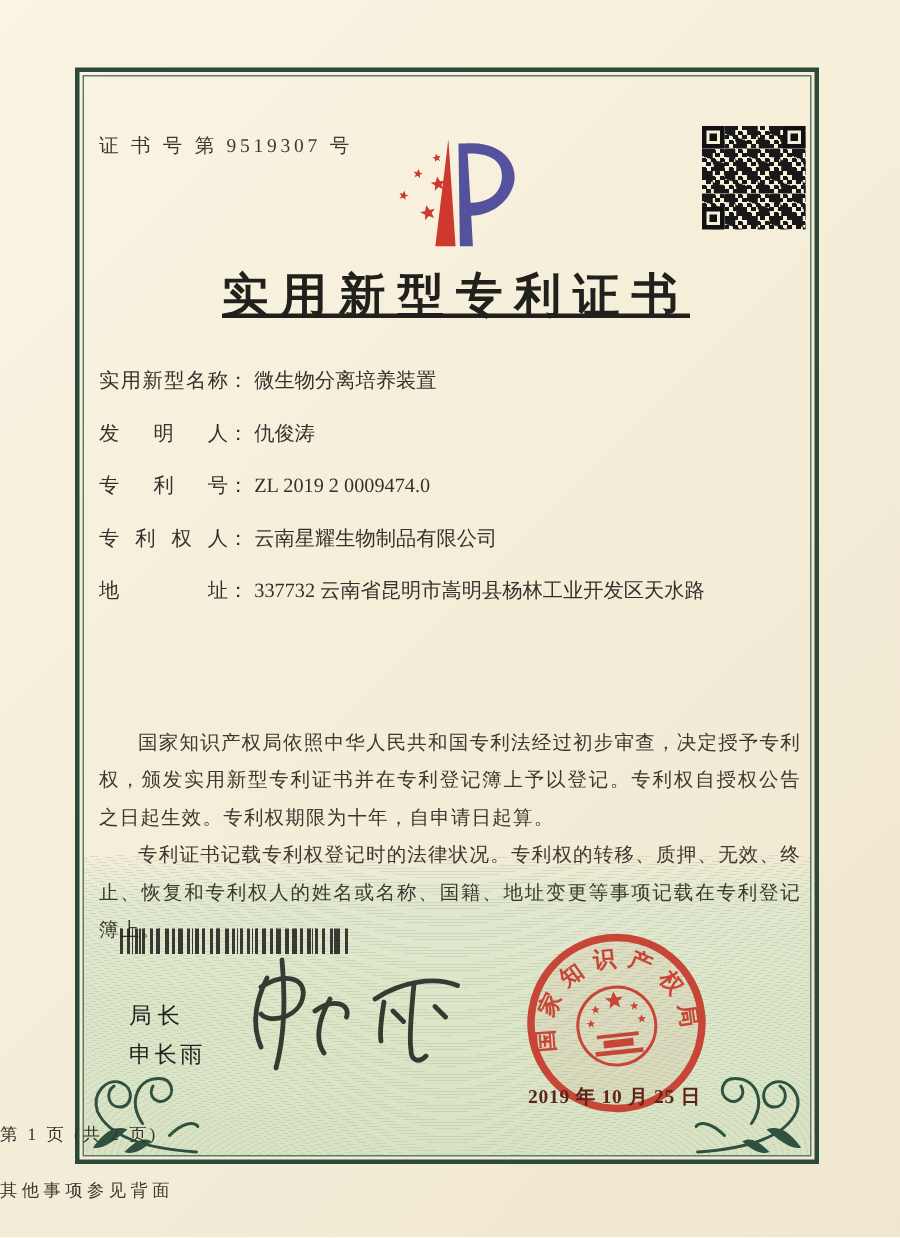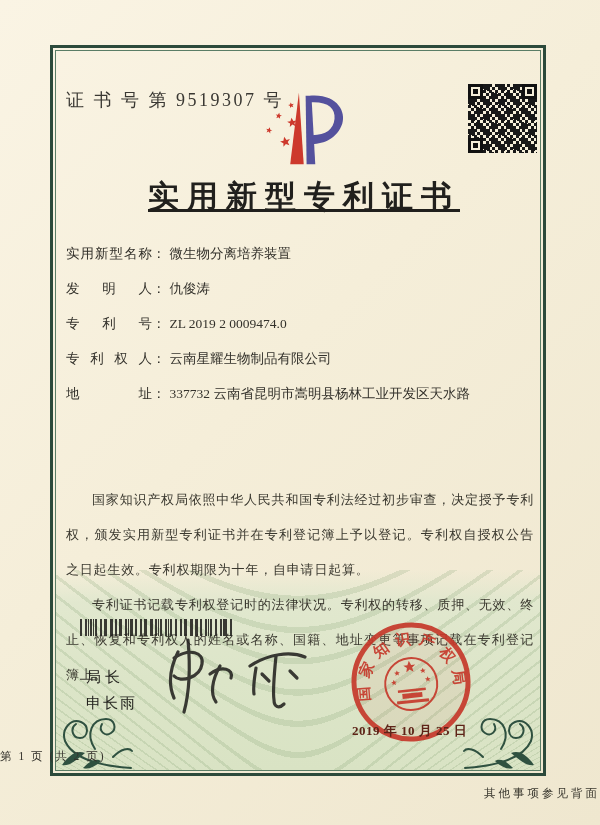--- a/index.html
+++ b/index.html
@@ -18,21 +18,21 @@
     background:linear-gradient(180deg,rgba(222,231,205,0) 0%,rgba(222,231,205,.85) 16%,#dce5c8 55%,#d9e3c4 100%);
   }
   .panel-green::after{
     content:"";position:absolute;inset:0;
     background:repeating-radial-gradient(ellipse 140% 70% at 50% 130%,rgba(122,155,106,.20) 0 1px,rgba(0,0,0,0) 1px 5px);
   }
   .flourish{position:absolute;bottom:2px;width:78px;height:82px;z-index:3;}
   .flourish.left{left:2px;}
   .flourish.right{right:2px;transform:scaleX(-1);}
   
-  .cert-no{position:absolute;left:66px;top:88px;font-size:18px;letter-spacing:2.5px;color:#3a3833;}
+  .cert-no{position:absolute;left:66px;top:88px;font-size:13px;letter-spacing:2.5px;color:#3a3833;}
   .logo{position:absolute;left:243px;top:86px;width:106px;height:84px;}
   .qr{
     position:absolute;left:468px;top:84px;width:69px;height:69px;
     background-image:
       repeating-conic-gradient(#181818 0 25%,rgba(0,0,0,0) 0 50%),
       repeating-conic-gradient(rgba(0,0,0,0) 0 30%,#181818 0 50%);
     background-size:6px 6px,15px 15px;
   }
   .qf{position:absolute;width:15px;height:15px;border:3px solid #111;background:#f5eed9;box-sizing:border-box;}
   .qf::after{content:"";position:absolute;left:2px;top:2px;width:5px;height:5px;background:#111;}
@@ -42,42 +42,42 @@
     font-size:31px;font-weight:700;letter-spacing:8px;padding-left:8px;color:#21201d;text-decoration:underline;
   }
   
   .fields{position:absolute;left:66px;top:236px;width:470px;}
   .f-row{height:35px;line-height:35px;font-size:13.5px;white-space:nowrap;color:#33312b;}
   .f-label{display:inline-block;width:86px;text-align:justify;text-align-last:justify;vertical-align:top;}
   .f-colon{display:inline-block;margin-right:4px;}
   .f-group-left{display:inline-block;width:244px;}
   .f-label-sm{display:inline-block;vertical-align:top;}
   
-  .paras{position:absolute;left:66px;top:482px;width:468px;font-size:13px;line-height:35px;
+  .paras{position:absolute;left:66px;top:482px;width:468px;font-size:13px;line-height:25px;
          letter-spacing:.8px;text-align:justify;color:#3a382f;}
   .paras p{margin:0;text-indent:2em;}
   
   .barcode{
     position:absolute;left:80px;top:619px;width:152px;height:17px;opacity:.88;
     background-image:
       repeating-linear-gradient(90deg,#23221f 0 2px,rgba(0,0,0,0) 2px 5px),
       repeating-linear-gradient(90deg,#23221f 0 1px,rgba(0,0,0,0) 1px 8px),
       repeating-linear-gradient(90deg,#23221f 0 1px,rgba(0,0,0,0) 1px 13px);
   }
   
   .officer-title{position:absolute;left:86px;top:668px;font-size:15px;letter-spacing:4px;color:#23221e;}
   .officer-name{position:absolute;left:86px;top:694px;font-size:15px;letter-spacing:2px;color:#23221e;}
   .signature{position:absolute;left:150px;top:636px;width:175px;height:82px;z-index:4;}
   
   .seal{position:absolute;left:349px;top:620px;width:124px;height:124px;z-index:5;transform:rotate(-6deg);opacity:.92;}
   .seal-date{position:absolute;left:352px;top:722px;width:140px;z-index:6;
              font-size:13px;font-weight:700;letter-spacing:.5px;color:#5e2418;}
   
   .page-label{position:absolute;left:0;right:0;top:749px;font-size:11.5px;letter-spacing:2px;color:#34322c;z-index:4;}
-  .back-note{position:absolute;left:0;right:0;top:786px;text-align:right;font-size:11.5px;letter-spacing:3px;color:#3a382f;}
+  .back-note{position:absolute;left:0;right:0;top:786px;text-align:left;font-size:11.5px;letter-spacing:3px;color:#3a382f;}
 </style>
 </head>
 <body>
 
 <div class="page">
 
   <div class="frame">
     <div class="panel-green"></div>
     <svg class="flourish left" viewBox="0 0 78 82">
       <g fill="none" stroke="#2f5140" stroke-width="2" stroke-linecap="round">

